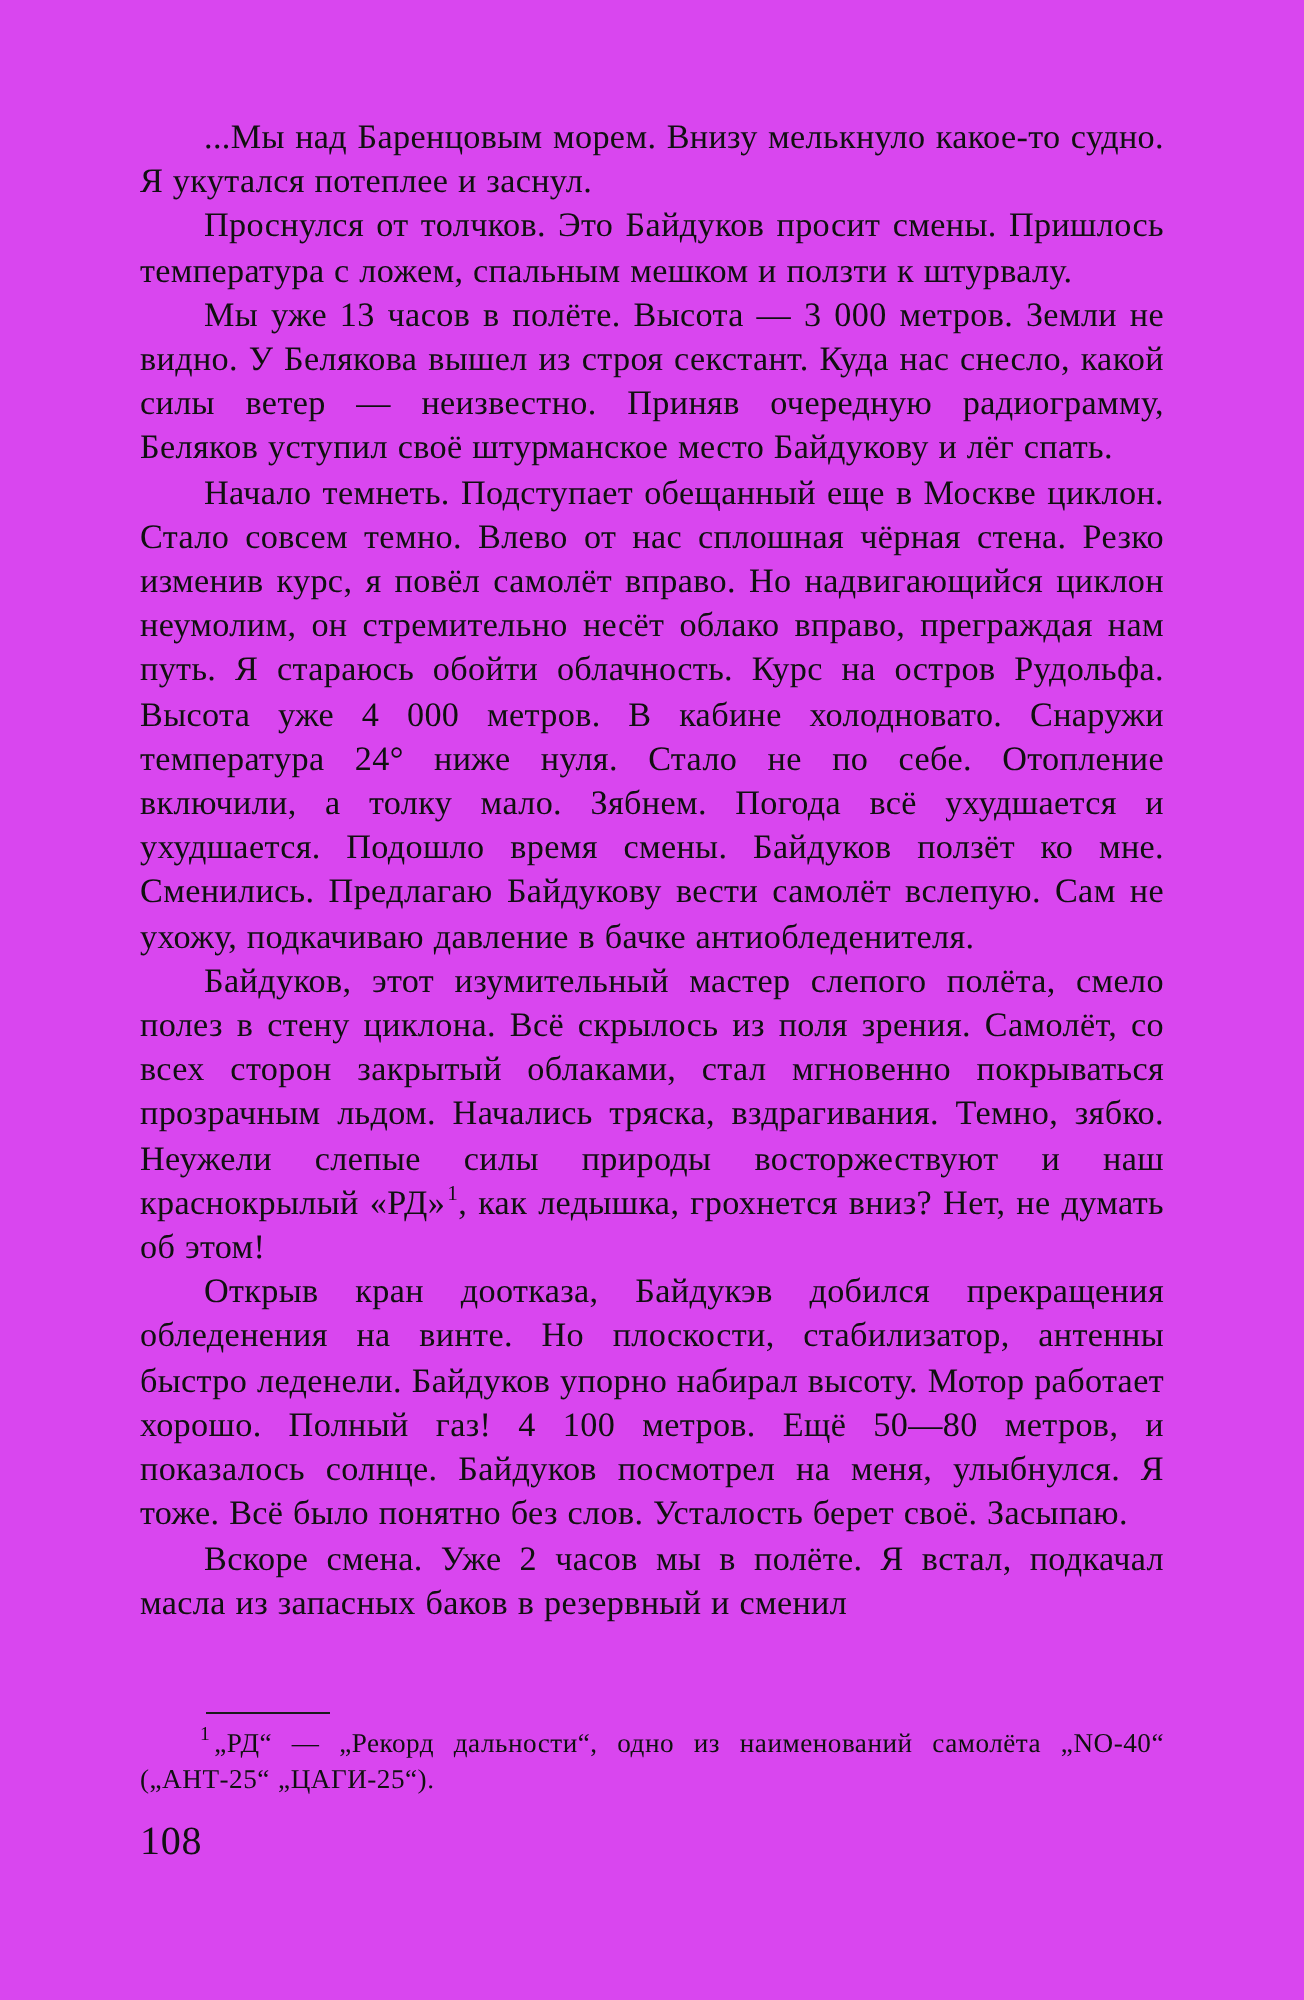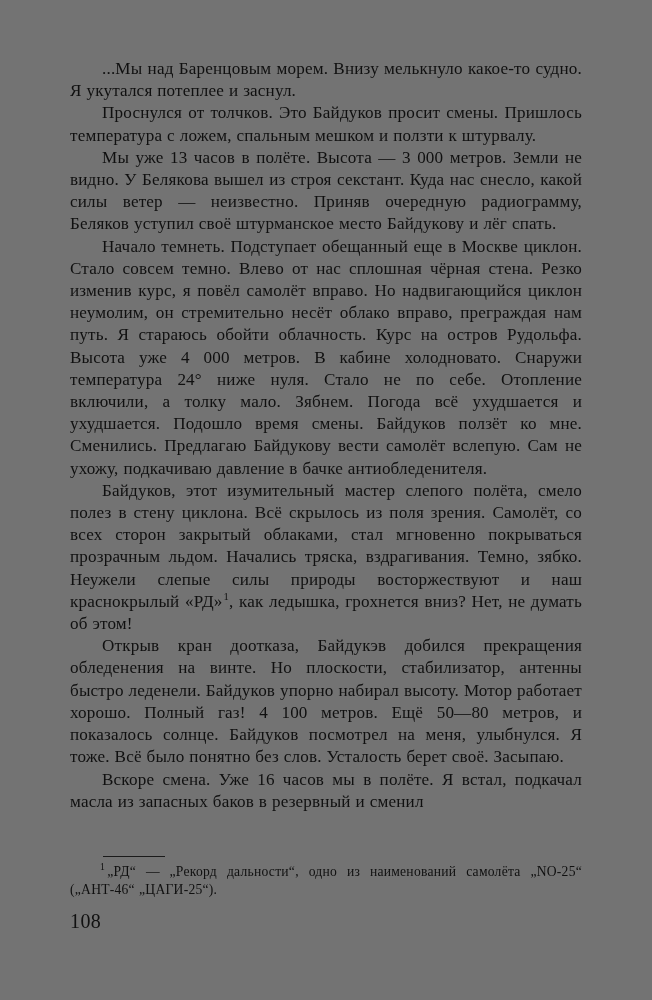--- a/index.html
+++ b/index.html
@@ -13,21 +13,21 @@
     font-family: "Liberation Serif", "DejaVu Serif", serif;
     color: #101010;
     -webkit-font-smoothing: antialiased;
   }
 
   .page {
     position: relative;
     width: 652px;
     height: 1000px;
     margin: 0 auto;
-    background: #737373;
+    background: #d946ef;
     overflow: hidden;
     box-sizing: border-box;
   }
 
   
   .text-column {
     position: absolute;
     left: 70px;
     top: 58px;
     width: 512px;
@@ -110,24 +110,24 @@
   <div class="text-column">
 
     <p class="para">...Мы над Баренцовым морем. Внизу мелькнуло ка­кое-то судно. Я укутался потеплее и заснул.</p>
     <p class="para">Проснулся от толчков. Это Байдуков просит смены. Пришлось температура с ложем, спальным мешком и ползти к штурвалу.</p>
     <p class="para">Мы уже 13 часов в полёте. Высота — 3 000 метров. Земли не видно. У Белякова вышел из строя секстант. Куда нас снесло, какой силы ветер — неизвестно. Приняв очередную радиограмму, Беляков уступил своё штурман­ское место Байдукову и лёг спать.</p>
     <p class="para">Начало темнеть. Подступает обещанный еще в Москве циклон. Стало совсем темно. Влево от нас сплошная чёрная стена. Резко изменив курс, я повёл са­молёт вправо. Но надвигающийся циклон неумолим, он стремительно несёт облако вправо, преграждая нам путь. Я стараюсь обойти облачность. Курс на остров Ру­дольфа. Высота уже 4 000 метров. В кабине холодновато. Снаружи температура 24° ниже нуля. Стало не по себе. Отопление включили, а толку мало. Зябнем. Погода всё ухудшается и ухудшается. Подошло время смены. Бай­дуков ползёт ко мне. Сменились. Предлагаю Байдукову вести самолёт вслепую. Сам не ухожу, подкачиваю дав­ление в бачке антиобледенителя.</p>
 
     <p class="para"><span>Байдуков, этот изумительный мастер слепого полёта, смело полез в стену циклона. Всё скрылось из поля зре­ния. Самолёт, со всех сторон закрытый облаками, стал мгновенно покрываться прозрачным льдом. Начались тряска, вздрагивания. Темно, зябко. Неужели слепые силы природы восторжествуют и наш краснокрылый «РД»</span><sup class="fn-ref">1</sup><span>, как ледышка, грохнется вниз? Нет, не думать об этом!</span></p>
 
     <p class="para">Открыв кран доотказа, Байдукэв добился прекраще­ния обледенения на винте. Но плоскости, стабилизатор, антенны быстро леденели. Байдуков упорно набирал вы­соту. Мотор работает хорошо. Полный газ! 4 100 метров. Ещё 50—80 метров, и показалось солнце. Байдуков по­смотрел на меня, улыбнулся. Я тоже. Всё было понятно без слов. Усталость берет своё. Засыпаю.</p>
-    <p class="para">Вскоре смена. Уже 16 часов мы в полёте. Я встал, подкачал масла из запасных баков в резервный и сменил</p>
+    <p class="para">Вскоре смена. Уже 2 часов мы в полёте. Я встал, подкачал масла из запасных баков в резервный и сменил</p>
 
   </div>
 
   <div class="footnote-block">
     <hr class="footnote-rule">
-    <p class="footnote-text"><sup class="fn-num">1</sup><span>„РД“ — „Рекорд дальности“, одно из наименований само­лёта „NO-25“ („АНТ-46“ „ЦАГИ-25“).</span></p>
+    <p class="footnote-text"><sup class="fn-num">1</sup><span>„РД“ — „Рекорд дальности“, одно из наименований само­лёта „NO-40“ („АНТ-25“ „ЦАГИ-25“).</span></p>
   </div>
 
   <div class="page-number">108</div>
 
 </div>
 
 </body></html>

